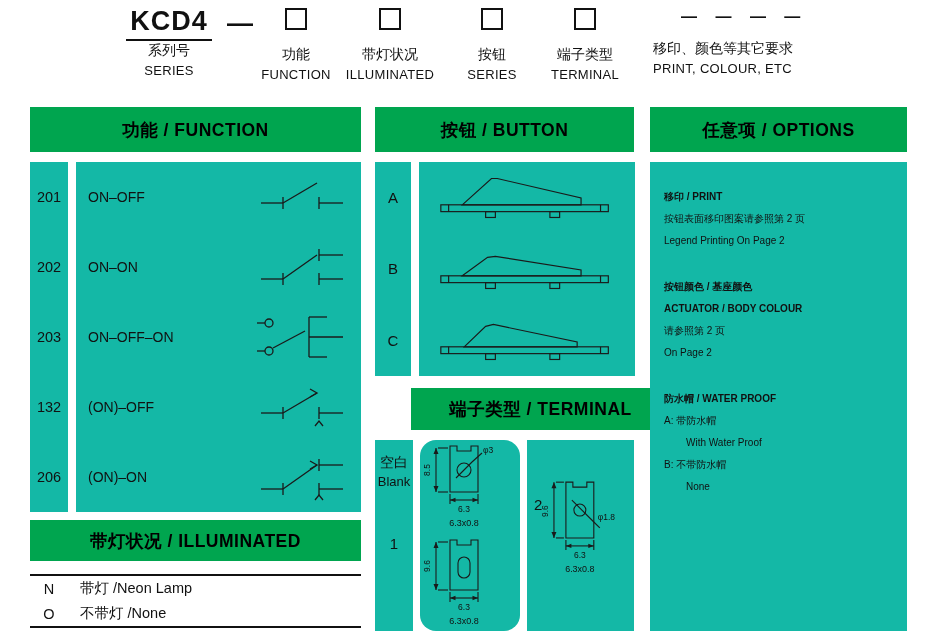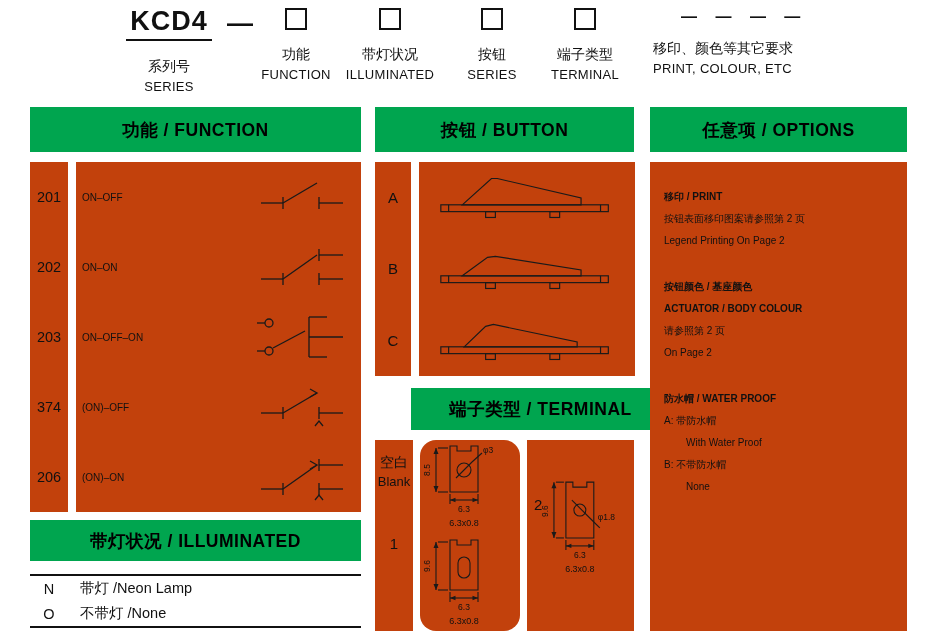--- a/index.html
+++ b/index.html
@@ -4,43 +4,43 @@
 <style>
   * { margin:0; padding:0; box-sizing:border-box; }
   body { background:#fff; font-family:"Liberation Sans","DejaVu Sans",sans-serif; color:#111; }
   .page { position:relative; width:937px; height:631px; background:#fff; overflow:hidden; }
 
   
   .order-header { position:absolute; left:0; top:0; width:937px; height:102px; }
   .series { position:absolute; left:126px; top:6px; width:86px; text-align:center; }
   .series-code { font-size:27px; font-weight:bold; letter-spacing:1px; }
   .series-line { height:2px; background:#111; margin-top:2px; }
-  .lbl-cn { font-size:14px; margin-top:17px; }
+  .lbl-cn { font-size:14px; margin-top:1px; }
   .lbl-en { font-size:13px; margin-top:3px; letter-spacing:.3px; }
   .big-dash { position:absolute; left:227px; top:8px; font-size:26px; font-weight:bold; }
   .slot { position:absolute; top:8px; width:130px; text-align:center; }
   .slot-box { width:22px; height:22px; border:2px solid #111; margin:0 auto; background:#fff; }
   .slot .lbl-cn { margin-top:16px; }
   .extra { position:absolute; left:640px; top:8px; width:260px; text-align:left; padding-left:13px; }
   .extra-dashes { font-size:16px; font-weight:bold; letter-spacing:3px; word-spacing:8px; margin-left:28px; }
   .extra .lbl-cn { margin-top:14px; }
 
   
   .ghdr { position:absolute; background:#00a54f; color:#000; font-weight:bold; font-size:17.5px;
           display:flex; align-items:center; justify-content:center; letter-spacing:.5px; }
 
   
-  .panel { position:absolute; background:#c2410c; }
+  .panel { position:absolute; background:#14b8a6; }
 
   
   .fn-codes { display:grid; grid-template-rows:repeat(5,1fr); }
   .fn-codes > div { display:flex; align-items:center; justify-content:center; font-size:14.5px; }
   .fn-main { display:grid; grid-template-rows:repeat(5,1fr); }
   .fn-row { display:flex; align-items:center; }
-  .fn-label { margin-left:6px; font-size:10px; width:108px; }
+  .fn-label { margin-left:12px; font-size:14px; width:108px; }
   .fn-row svg { margin-left:auto; margin-right:8px; }
 
   
   .ill-block { position:absolute; border-top:2px solid #111; border-bottom:2px solid #111;
                display:grid; grid-template-rows:1fr 1fr; background:#fff; }
   .ill-row { display:flex; align-items:center; font-size:14.5px; }
   .ill-code { width:38px; text-align:center; }
   .ill-label { padding-left:12px; }
 
   
@@ -118,21 +118,21 @@
   </div>
 
   <div class="ghdr" style="left:375px; top:107px; width:259px; height:45px;">按钮 / BUTTON</div>
   <div class="ghdr" style="left:30px; top:107px; width:331px; height:45px;">功能 / FUNCTION</div>
   <div class="ghdr" style="left:650px; top:107px; width:257px; height:45px;">任意项 / OPTIONS</div>
 
   <div class="panel fn-codes" style="left:30px; top:162px; width:38px; height:350px;">
     <div>201</div>
     <div>202</div>
     <div>203</div>
-    <div>374</div>
+    <div>132</div>
     <div>206</div>
   </div>
 
   <div class="panel fn-main" style="left:76px; top:162px; width:285px; height:350px;">
     <div class="fn-row">
       <span class="fn-label">ON–OFF</span>
       <svg class="sym" width="100" height="56" viewBox="0 0 100 56">
         <line x1="8" y1="34" x2="30" y2="34"></line>
           <line x1="30" y1="28" x2="30" y2="40"></line>
         <line x1="30" y1="34" x2="64" y2="14"></line>

